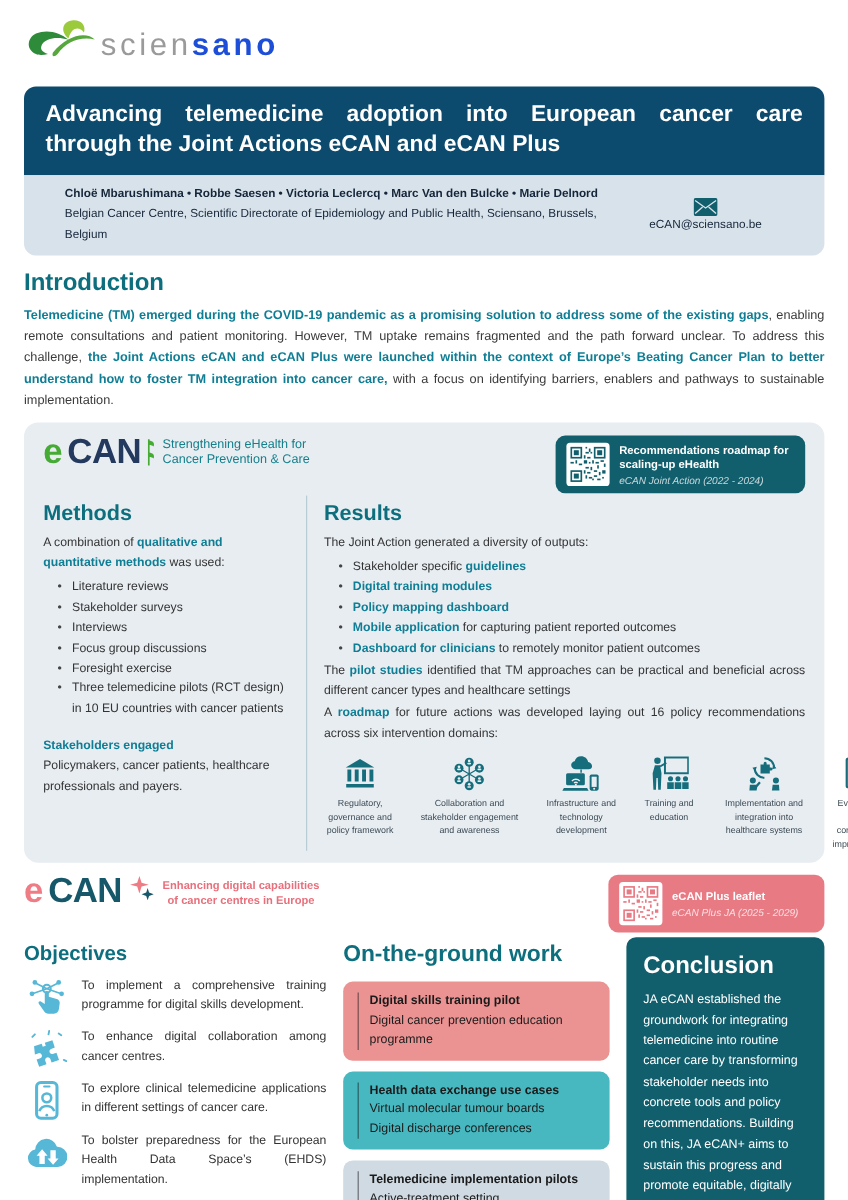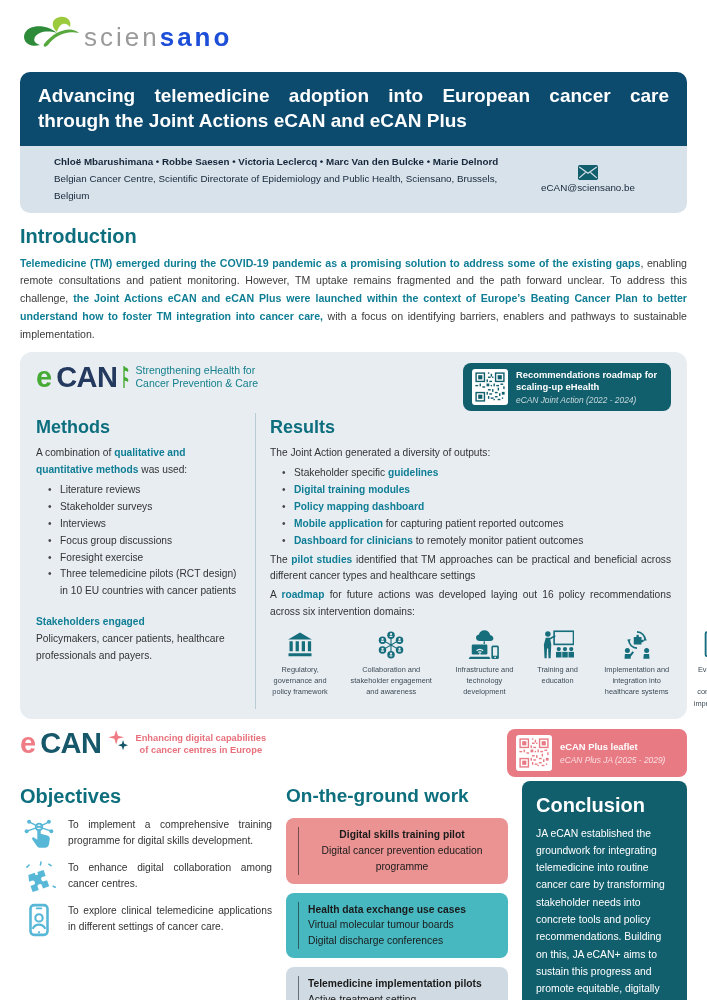--- a/index.html
+++ b/index.html
@@ -79,21 +79,21 @@
   .col-obj { width:252px; }
   .col-ground { width:222px; }
   .col-conc { flex:1; }
   .obj-item { display:flex; gap:10px; margin-top:9px; }
   .obj-icon { width:38px; flex:none; color:#57b7d6; }
   .obj-icon svg { width:34px; height:34px; display:block; margin:0 auto; }
   .obj-text { font-size:10.2px; line-height:1.62; text-align:justify; color:#333; }
 
   .gbox { border-radius:8px; padding:9px 12px; margin-top:9px; color:#1a1a1a; }
   .gbox:first-of-type { margin-top:11px; }
-  .gbox.pink { background:#eb9393;text-align:center; }
+  .gbox.pink { background:#eb9393; }
   .gbox.tealbox { background:#47b8c0; }
   .gbox.gray { background:#cfdae2; }
   .gbox-inner { border-left:1px solid rgba(20,20,20,.55); padding-left:9px; }
   .gbox-title { font-size:10.3px; font-weight:bold; line-height:1.55; }
   .gbox-line { font-size:10.3px; line-height:1.55; }
 
   .conclusion { background:#115e6c; border-radius:8px; padding:13px 14px; color:#fff; }
   .conclusion h3 { font-size:20px; font-weight:bold; margin-bottom:8px; color:#fff; }
   .conclusion p { font-size:10.4px; line-height:1.66; }
 </style>
@@ -362,21 +362,21 @@
         <div style="min-width:118px">
           <div class="qr-title">eCAN Plus leaflet</div>
           <div class="qr-sub">eCAN Plus JA (2025 - 2029)</div>
         </div>
       </div>
     </div>
 
     <div class="plus-cols">
 
       <div class="col-obj">
-        <h3 class="sub" style="font-size:20px">Objectives</h3>
+        <h3 class="sub" style="font-size:17px">Objectives</h3>
 
         <div class="obj-item">
           <div class="obj-icon">
               <svg viewBox="0 0 24 24" fill="currentColor">
             <path d="M12 7 5 3.5M12 7l7-3.5M12 7l8.5 3M12 7 3.5 10" stroke="currentColor" stroke-width="1" fill="none"></path>
             <circle cx="5" cy="3.3" r="1.4"></circle>
                 <circle cx="19" cy="3.3" r="1.4"></circle>
                 <circle cx="20.7" cy="10" r="1.4"></circle>
                 <circle cx="3.3" cy="10" r="1.4"></circle>
             <circle cx="12" cy="7" r="2.3" fill="none" stroke="currentColor" stroke-width="1.2"></circle>
@@ -402,20 +402,32 @@
             <rect x="6" y="1.5" width="12" height="21" rx="2.5" fill="none" stroke="currentColor" stroke-width="1.8"></rect>
             <rect x="9.8" y="3.2" width="4.4" height="1.2" rx=".6" fill="currentColor"></rect>
             <circle cx="12" cy="10.5" r="2.6" fill="none" stroke="currentColor" stroke-width="1.5"></circle>
             <path d="M7.6 18.3a4.7 4.7 0 0 1 8.8 0" fill="none" stroke="currentColor" stroke-width="1.5"></path>
             <circle cx="12" cy="20.7" r=".8" fill="currentColor"></circle>
           </svg>
             </div>
           <div class="obj-text">To explore clinical telemedicine applications in different settings of cancer care.</div>
         </div>
 
+        <div class="obj-item">
+          <div class="obj-icon">
+              <svg viewBox="0 0 26 22" fill="currentColor">
+            <path d="M6.2 20.5A5.6 5.6 0 0 1 5.6 9.4 7.1 7.1 0 0 1 19.5 7.7 5.2 5.2 0 0 1 20 20.5z"></path>
+            <g fill="#fff">
+                  <path d="M8.3 18.6v-5.2H6.5l3.5-4.1 3.5 4.1h-1.8v5.2z"></path>
+                  <path d="M15.3 9.9v5.2h-1.8l3.5 4.1 3.5-4.1h-1.8V9.9z"></path>
+                </g>
+          </svg>
+            </div>
+          <div class="obj-text">To bolster preparedness for the European Health Data Space’s (EHDS) implementation.</div>
+        </div>
       </div>
 
       <div class="col-ground">
         <h3 class="sub" style="font-size:19px">On-the-ground work</h3>
 
         <div class="gbox pink">
           <div class="gbox-inner">
             <div class="gbox-title">Digital skills training pilot</div>
             <div class="gbox-line">Digital cancer prevention education programme</div>
           </div>

